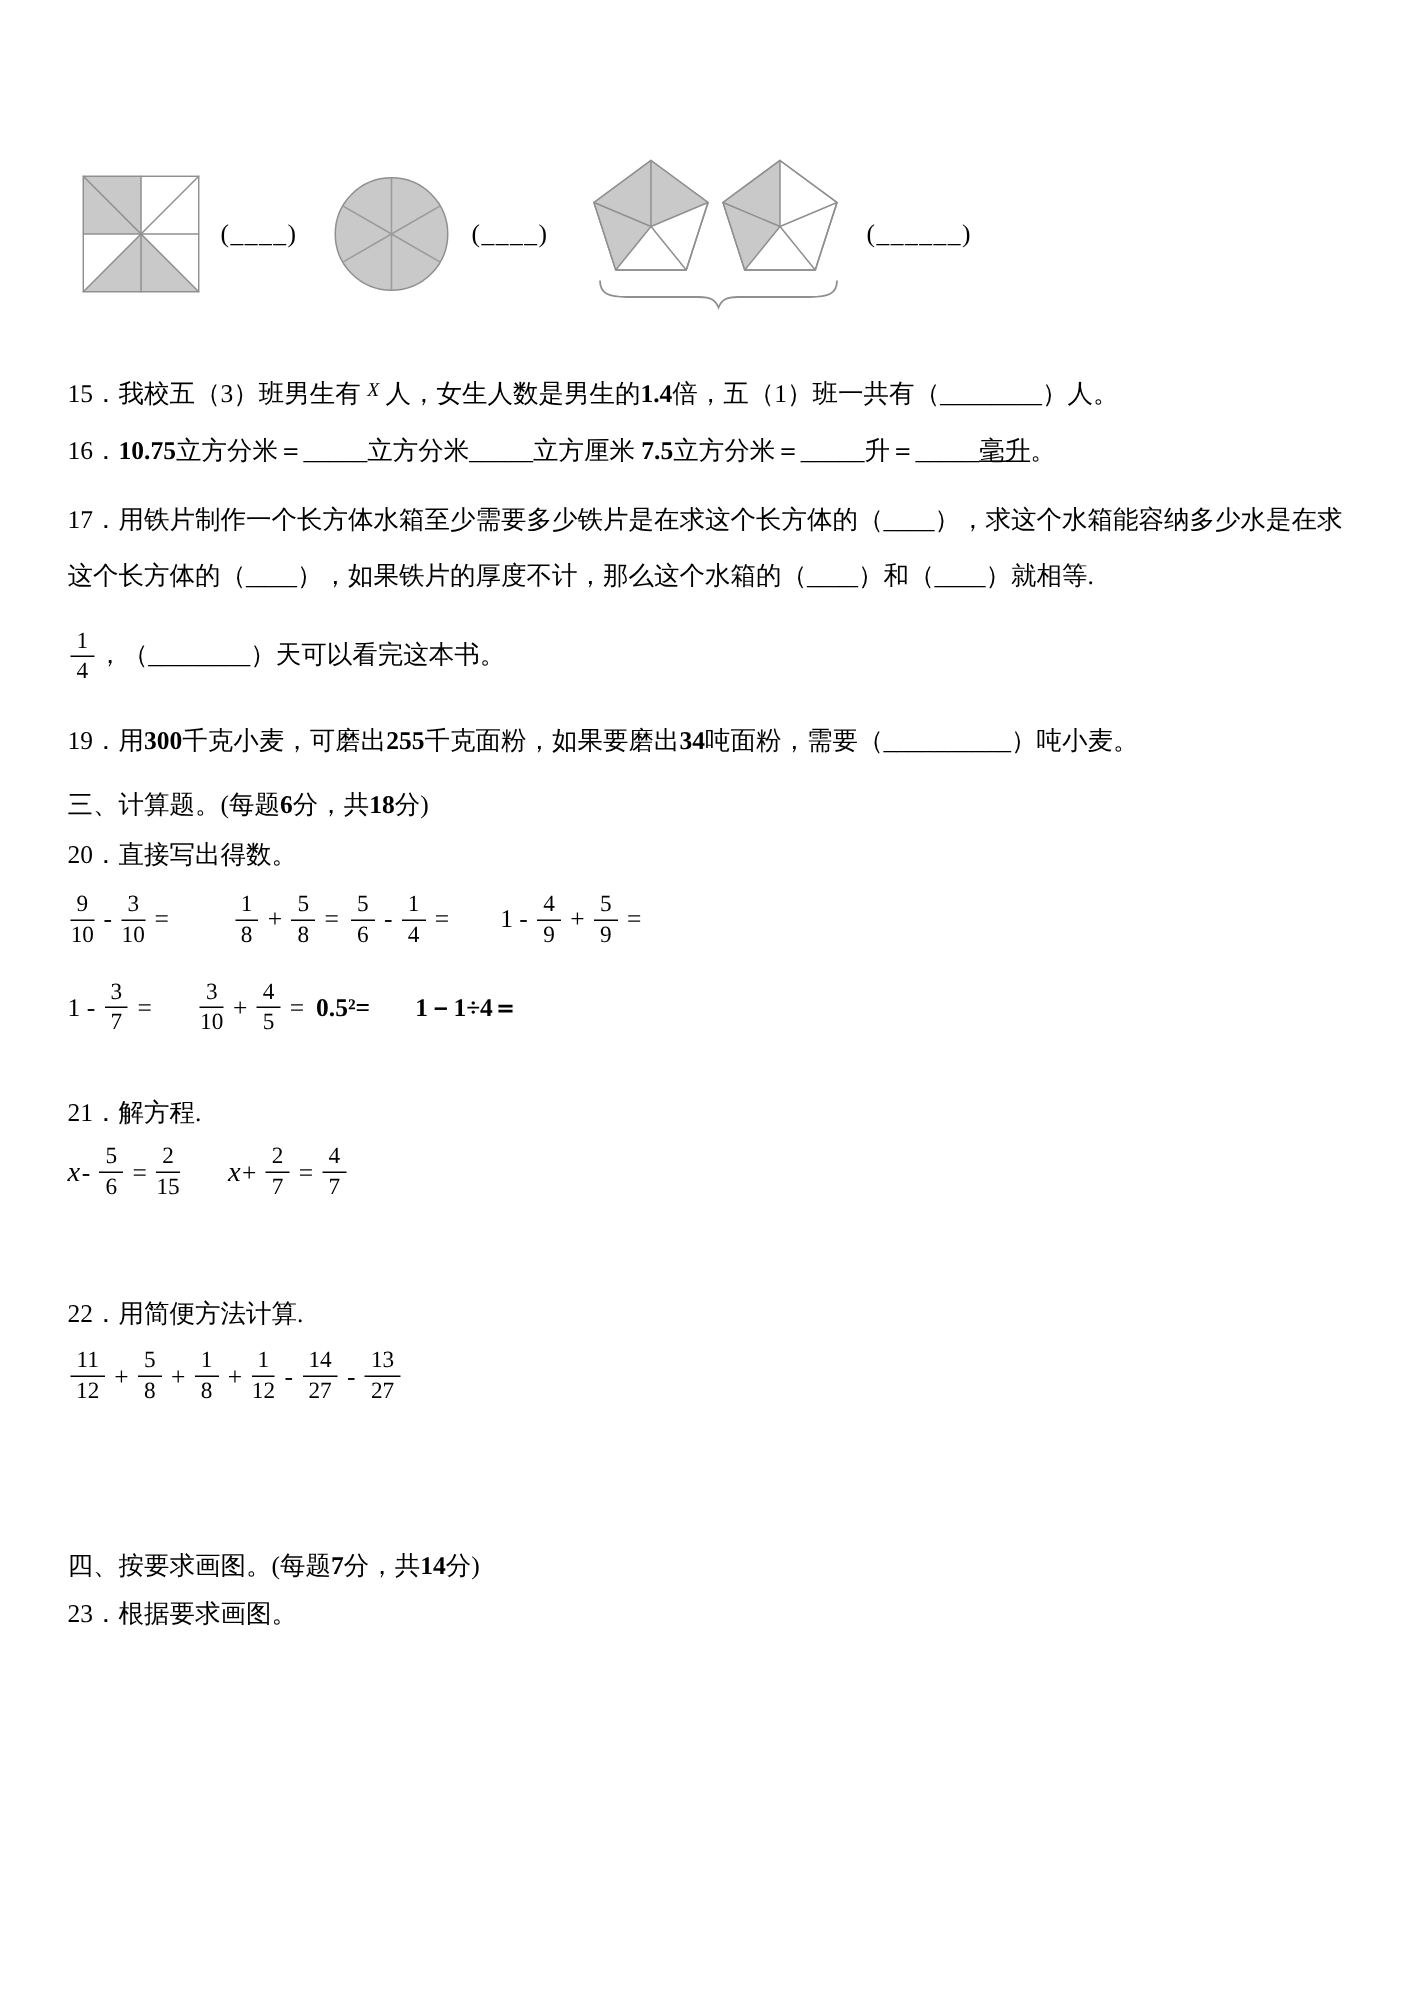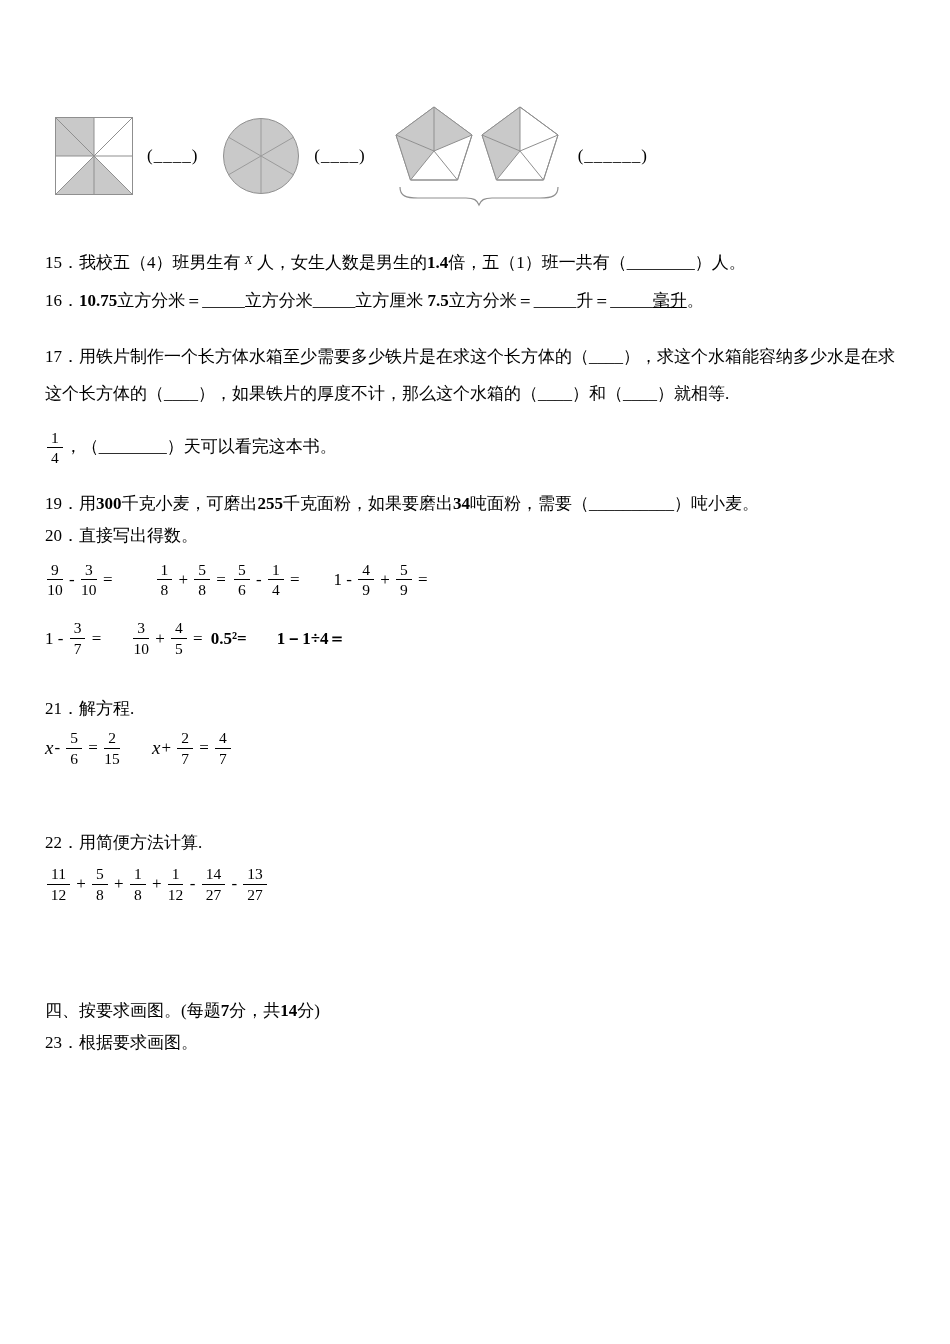--- a/index.html
+++ b/index.html
@@ -18,21 +18,21 @@
   .gap-c{margin-left:14px}
   .gap-d{margin-left:28px}
   .gap-e{margin-left:14px}
   .pentagon-group{display:flex;flex-direction:column;align-items:center;}
   .pentagon-group svg{display:block;}
 
   
   .q{margin:0;line-height:1.72;}
   .q15{margin-top:40px;}
   .q16{margin-top:9px;}
-  .q17{margin-top:24px;line-height:2.15;}
+  .q17{margin-top:14px;line-height:2.15;}
   .q18{margin-top:16px;}
   .q19{margin-top:22px;}
   .sec3{margin-top:14px;}
   .q20l{margin-top:3px;}
   .row1{margin-top:10px;}
   .row2{margin-top:20px;}
   .q21l{margin-top:36px;}
   .eqrow{margin-top:6px;}
   .q22l{margin-top:60px;}
   .exrow{margin-top:8px;}
@@ -124,26 +124,27 @@
         <polygon points="126,3 164,31 149.5,76 102.5,76 88,31" fill="none" stroke="#8f8f8f"></polygon>
       </svg>
       <svg width="170" height="24" viewBox="0 0 170 24">
         <path d="M6,3 C6,12 12,14 24,14 L72,14 C80,14 83,16 85,21 C87,16 90,14 98,14 L146,14 C158,14 164,12 164,3" fill="none" stroke="#8f8f8f" stroke-width="1.2"></path>
       </svg>
     </div>
 
     <span class="fig-blank gap-e">(______)</span>
   </div>
 
-  <p class="q q15"><span class="seg">15．我校五（4）班男生有 </span><span class="seg seg-var-sup">X</span><span class="seg"> 人，女生人数是男生的</span><span class="seg seg-bold">1.4</span><span class="seg">倍，五（1）班一共有（________）人。</span></p>
+  <p class="q q15"><span class="seg">15．我校五（3）班男生有 </span><span class="seg seg-var-sup">X</span><span class="seg"> 人，女生人数是男生的</span><span class="seg seg-bold">1.4</span><span class="seg">倍，五（1）班一共有（________）人。</span></p>
   <p class="q q16"><span class="seg">16．</span><span class="seg seg-bold">10.75</span><span class="seg">立方分米＝_____立方分米_____立方厘米 </span><span class="seg seg-bold">7.5</span><span class="seg">立方分米＝_____升＝_____</span><span class="seg seg-u">毫升</span><span class="seg">。</span></p>
   <p class="q q17"><span class="seg">17．用铁片制作一个长方体水箱至少需要多少铁片是在求这个长方体的（____），求这个水箱能容纳多少水是在求这个长方体的（____），如果铁片的厚度不计，那么这个水箱的（____）和（____）就相等.</span></p>
   <p class="q q18"><span class="frac"><span class="num">1</span><span class="den">4</span></span><span class="seg">，（________）天可以看完这本书。</span></p>
   <p class="q q19"><span class="seg">19．用</span><span class="seg seg-bold">300</span><span class="seg">千克小麦，可磨出</span><span class="seg seg-bold">255</span><span class="seg">千克面粉，如果要磨出</span><span class="seg seg-bold">34</span><span class="seg">吨面粉，需要（__________）吨小麦。</span></p>
 
+  <p class="q sec3"><span class="seg">三、计算题。(每题</span><span class="seg seg-bold">6</span><span class="seg">分，共</span><span class="seg seg-bold">18</span><span class="seg">分)</span></p>
   <p class="q q20l">20．直接写出得数。</p>
 
   <div class="calc-row row1">
     <span class="expr m40">
         <span class="frac">
           <span class="num">9</span>
           <span class="den">10</span>
         </span>
         <span class="seg"> - </span>
         <span class="frac">

